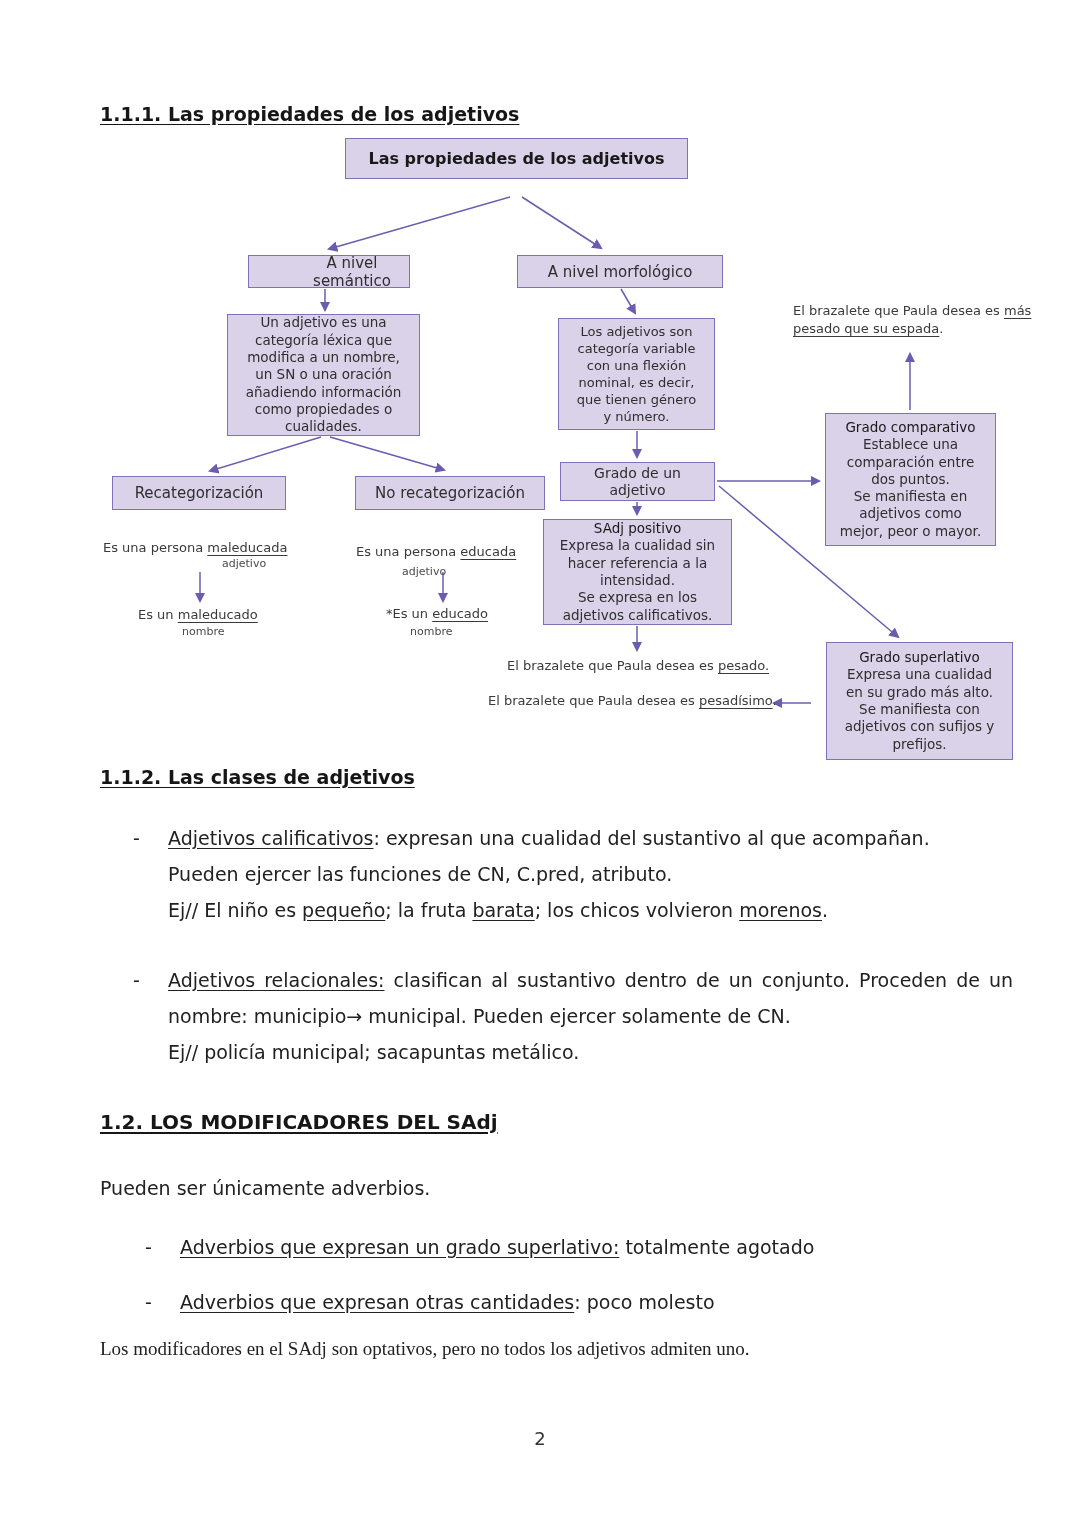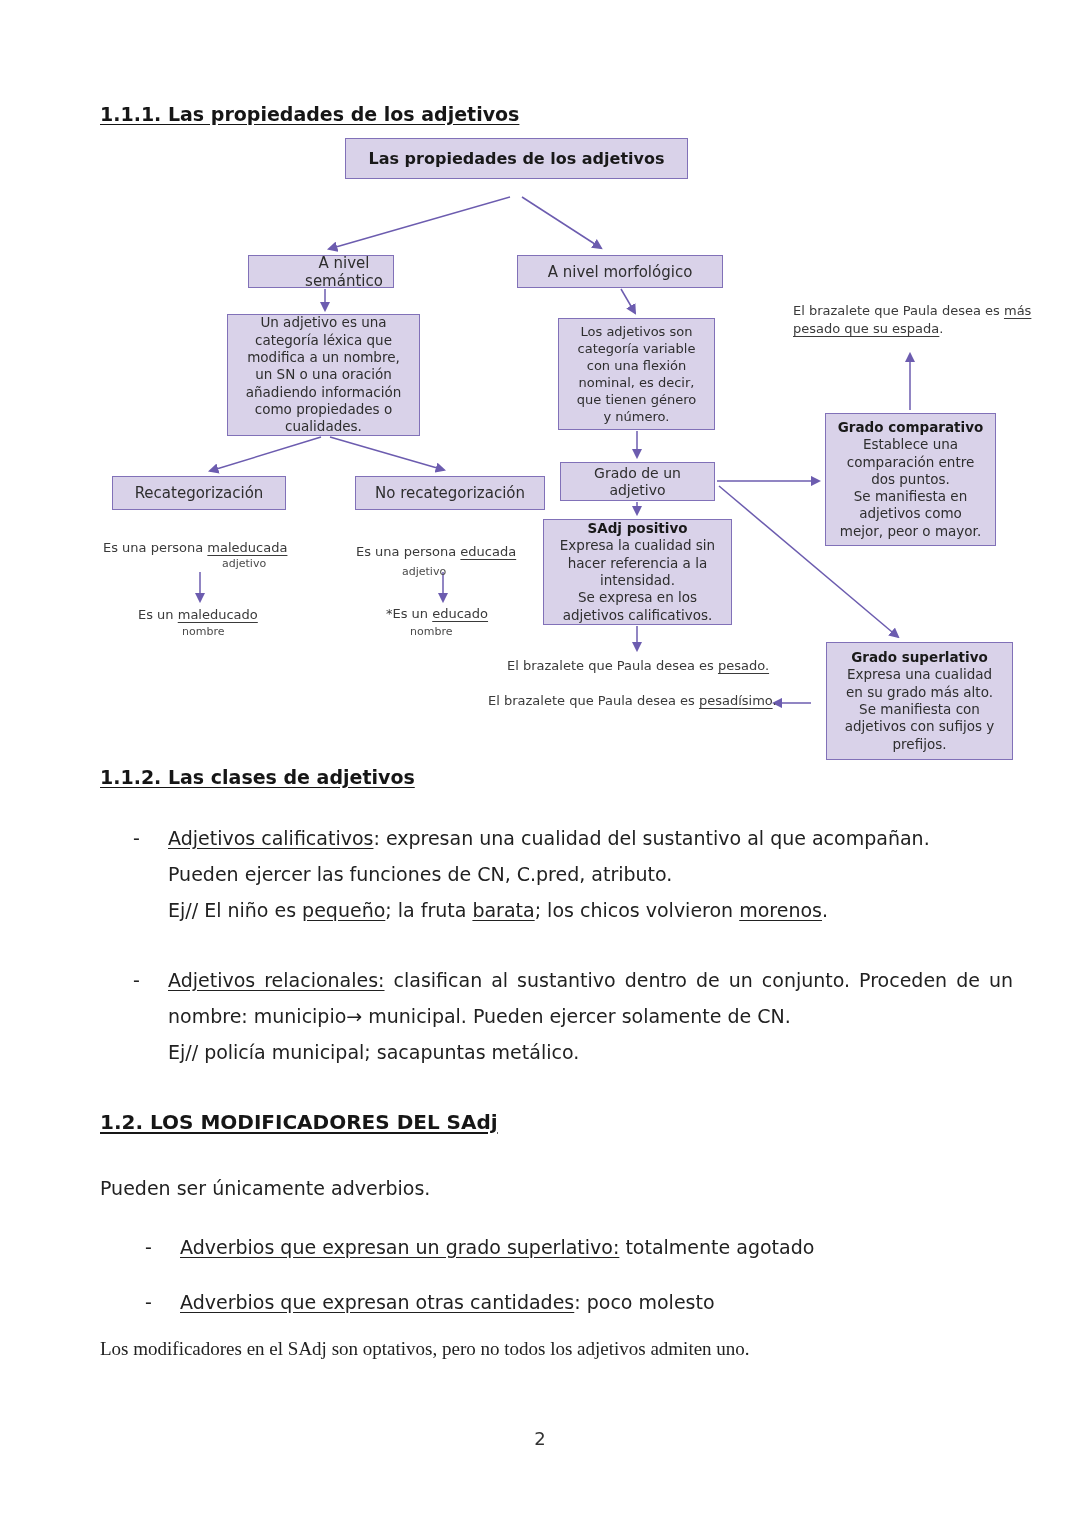--- a/index.html
+++ b/index.html
@@ -21,21 +21,21 @@
   .body-line{font-size:19px; line-height:36px; color:#222;}
   .bullet{display:flex; align-items:flex-start;}
   .bullet .dash{width:35px; flex:0 0 35px; font-size:19px; line-height:36px;}
   .bullet .content{width:845px; font-size:19px; line-height:36px; text-align:justify;}
   .u{text-decoration:underline; text-underline-offset:3px;}
   .box{
     background:var(--fill); border:1.5px solid var(--border);
     display:flex; flex-direction:column; align-items:center; justify-content:center;
     text-align:center; color:#2e2e2e; box-sizing:border-box;
   }
-  .box .title{font-weight:700; color:#191919;}
+  .box .title{font-weight:400; color:#191919;}
   .pre{white-space:pre-line;}
   .ex{font-size:13px; color:#3a3a3a; white-space:nowrap;}
   .lbl{font-size:11px; color:#4a4a4a; white-space:nowrap;}
   #diagram-arrows{position:absolute; left:0; top:0; pointer-events:none;}
   #diagram-arrows line, #diagram-arrows path.ln{stroke:var(--arrow); stroke-width:1.5; fill:none;}
   #arrmk path{fill:var(--arrow);}
   .pagenum{width:1080px; text-align:center; font-size:18px; color:#333;}
 </style>
 </head>
 <body>
@@ -62,21 +62,21 @@
     <line x1="717" y1="481" x2="819" y2="481" marker-end="url(#arrmk)"></line>
     <line x1="719" y1="486" x2="898" y2="637" marker-end="url(#arrmk)"></line>
     <line x1="910" y1="410" x2="910" y2="354" marker-end="url(#arrmk)"></line>
     <line x1="811" y1="703" x2="774" y2="703" marker-end="url(#arrmk)"></line>
     <line x1="200" y1="572" x2="200" y2="601" marker-end="url(#arrmk)"></line>
     <line x1="443" y1="572" x2="443" y2="601" marker-end="url(#arrmk)"></line>
   </svg>
 
   <div class="abs box" style="left:345px; top:138px; width:343px; height:41px; font-size:16px; font-weight:700; color:#191919;">Las propiedades de los adjetivos</div>
 
-  <div class="abs box" style="left:248px; top:255px; width:146px; height:33px; font-size:15px;padding-left:46px;">A nivel semántico</div>
+  <div class="abs box" style="left:248px; top:255px; width:162px; height:33px; font-size:15px;padding-left:46px;">A nivel semántico</div>
 
   <div class="abs box" style="left:517px; top:255px; width:206px; height:33px; font-size:15px;">A nivel morfológico</div>
 
   <div class="abs box pre" style="left:227px; top:314px; width:193px; height:122px; font-size:13.5px; line-height:17.3px;">Un adjetivo es una
 categoría léxica que
 modifica a un nombre,
 un SN o una oración
 añadiendo información
 como propiedades o
 cualidades.</div>

